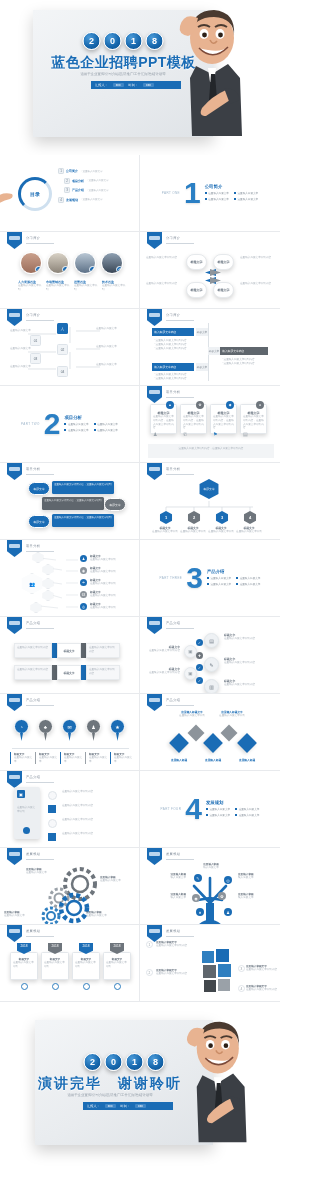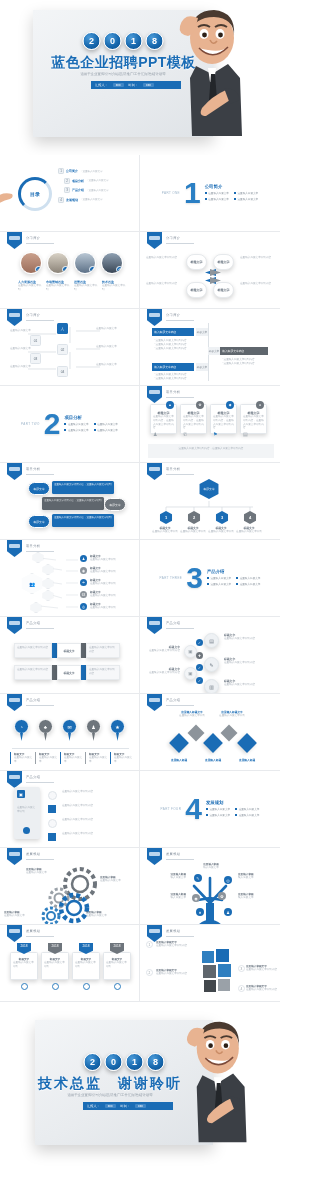--- a/index.html
+++ b/index.html
@@ -910,21 +910,21 @@
   </div>
 
   <div class="hero closing">
     <div class="card">
       <div class="balls">
         <div class="ball">2</div>
         <div class="ball">0</div>
         <div class="ball">1</div>
         <div class="ball">8</div>
       </div>
-      <div class="htitle">技术总监　谢谢聆听</div>
+      <div class="htitle">演讲完毕　谢谢聆听</div>
       <div class="hsub">适用于企业宣传/公司介绍/品牌推广/工作汇报/总结计划等</div>
       <div class="hbar">
         <span>汇报人：</span>
         <span class="dim">xxx</span>
         <span>时间：</span>
         <span class="dim">xxx</span>
       </div>
     </div>
     <svg class="mascot" viewBox="0 0 78 140">
       <ellipse cx="44" cy="34" rx="22" ry="26" fill="#e8b391"></ellipse>

